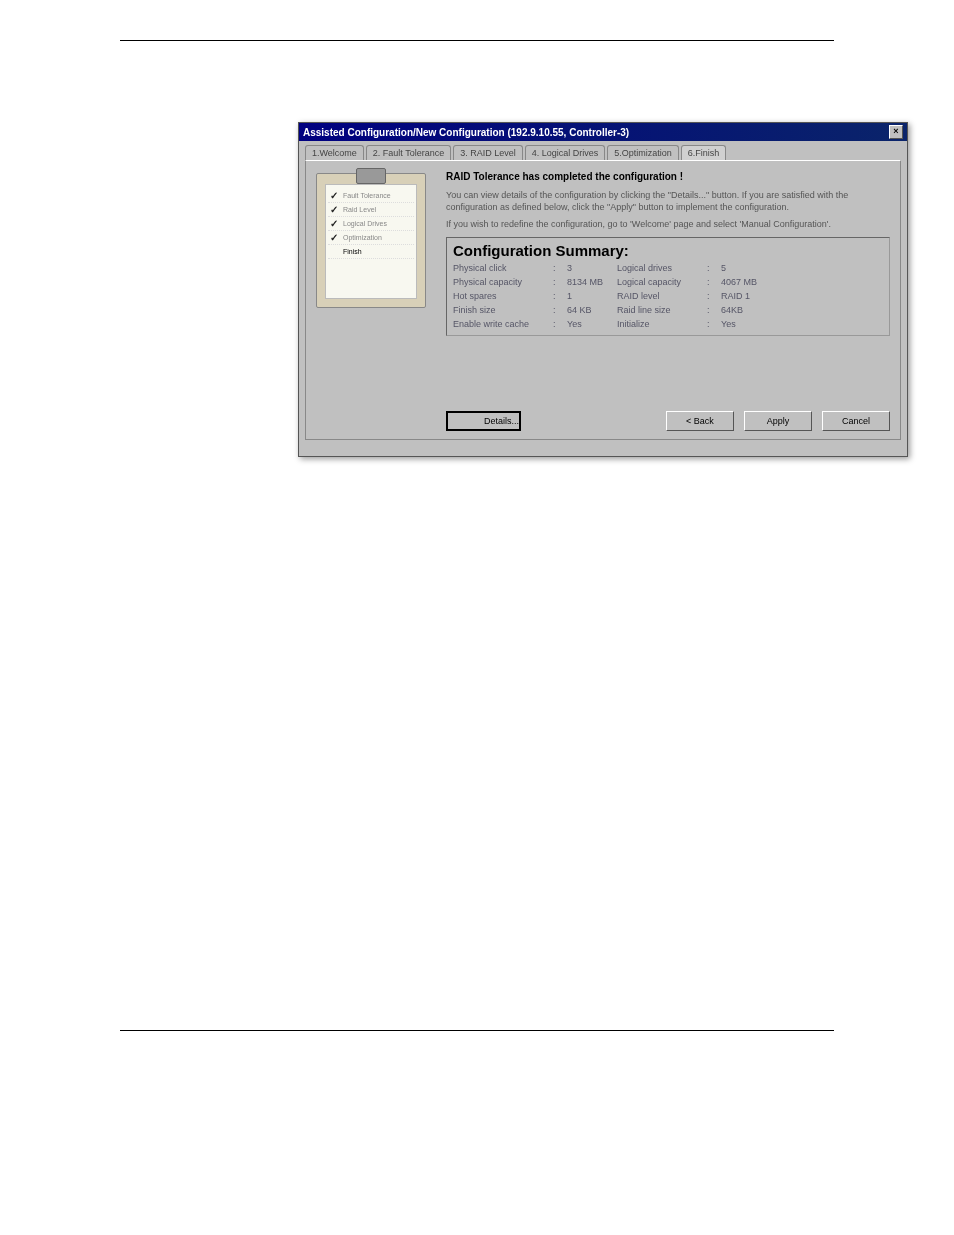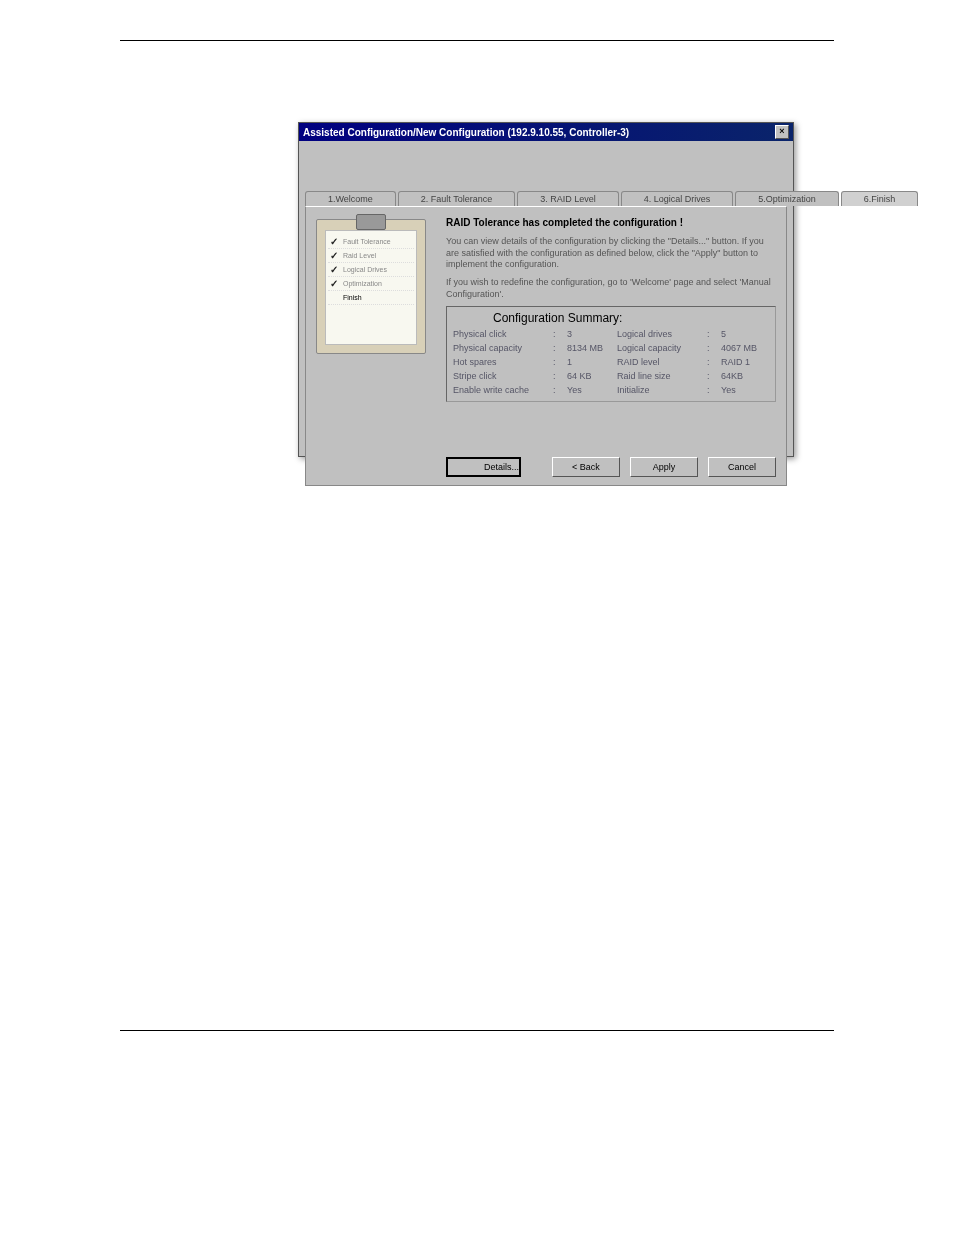--- a/index.html
+++ b/index.html
@@ -21,21 +21,21 @@
       position: absolute;
       top: 1030px;
       left: 120px;
       right: 120px;
       border-top: 1px solid #000;
     }
     .window {
       position: absolute;
       left: 298px;
       top: 122px;
-      width: 496px;
+      width: 610px;
       height: 335px;
       background: #c0c0c0;
       border: 1px solid #555;
       box-shadow: 2px 2px 6px rgba(0,0,0,0.4);
       filter: blur(0.3px);
     }
     .titlebar {
       height: 18px;
       background: linear-gradient(90deg, #000080 0%, #0a246a 100%);
       color: #fff;
@@ -60,28 +60,27 @@
       color: #000;
       cursor: pointer;
     }
     .tabs {
       display: flex;
       padding: 4px 6px 0 6px;
       font-size: 9px;
       gap: 2px;
     }
     .tab {
-      padding: 2px 22px;
+      padding: 2px 6px;
       background: #c0c0c0;
       border: 1px solid #888;
       border-bottom: none;
       border-radius: 3px 3px 0 0;
       color: #444;
       white-space: nowrap;
-      margin-top: 46px;
     }
     .tab.active {
       background: #d0d0d0;
       font-weight: normal;
     }
     .tab-panel {
       margin: 0 6px 4px 6px;
       border: 1px solid #888;
       border-top: 1px solid #fff;
       background: #c0c0c0;
@@ -156,24 +155,23 @@
       line-height: 1.3;
       margin-bottom: 6px;
     }
     .summary-box {
       border: 1px solid #999;
       border-top-color: #666;
       border-left-color: #666;
       background: #c0c0c0;
     }
     .summary-box .summary-title {
-      font-size: 12px;
-      font-weight: normal;
+      font-size: 15px;
+      font-weight: bold;
       padding: 4px 6px;
-      margin-left: 40px;
     }
     .sum-grid {
       display: grid;
       grid-template-columns: 100px 14px 50px 90px 14px 50px;
       font-size: 9px;
       color: #556;
       padding: 0 6px 6px 6px;
       row-gap: 4px;
       align-items: baseline;
     }
@@ -280,21 +278,21 @@
             <span class="colon">:</span>
             <span class="val">4067 MB</span>
 
           <span class="label">Hot spares</span>
             <span class="colon">:</span>
             <span class="val">1</span>
           <span class="label">RAID level</span>
             <span class="colon">:</span>
             <span class="val">RAID 1</span>
 
-          <span class="label">Stripe click</span>
+          <span class="label">Finish size</span>
             <span class="colon">:</span>
             <span class="val">64 KB</span>
           <span class="label">Raid line size</span>
             <span class="colon">:</span>
             <span class="val">64KB</span>
 
           <span class="label">Enable write cache</span>
             <span class="colon">:</span>
             <span class="val">Yes</span>
           <span class="label">Initialize</span>

